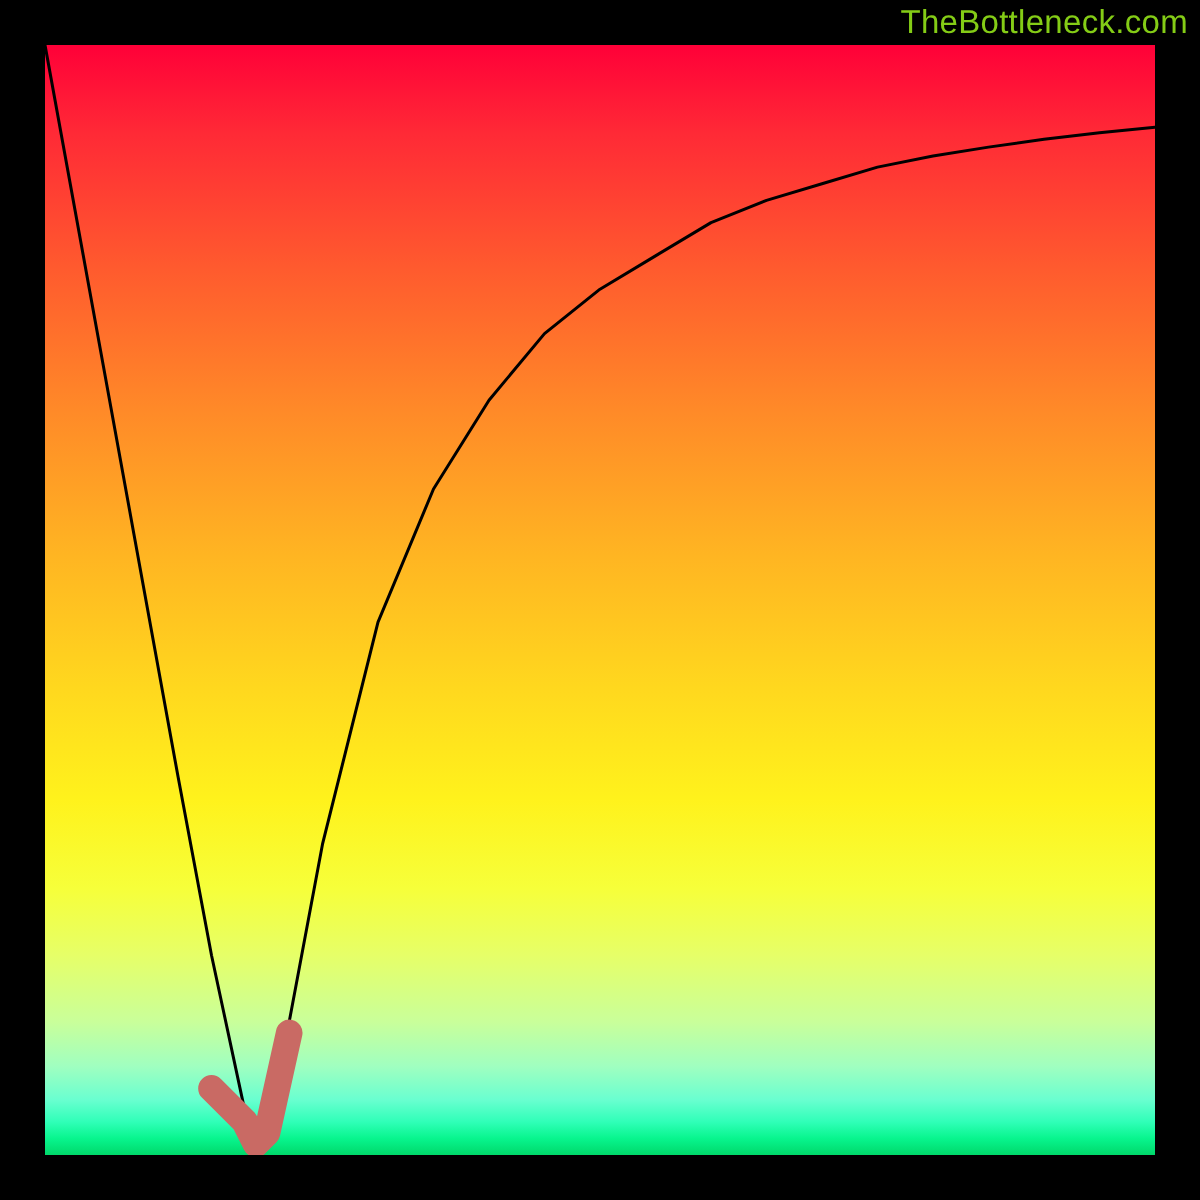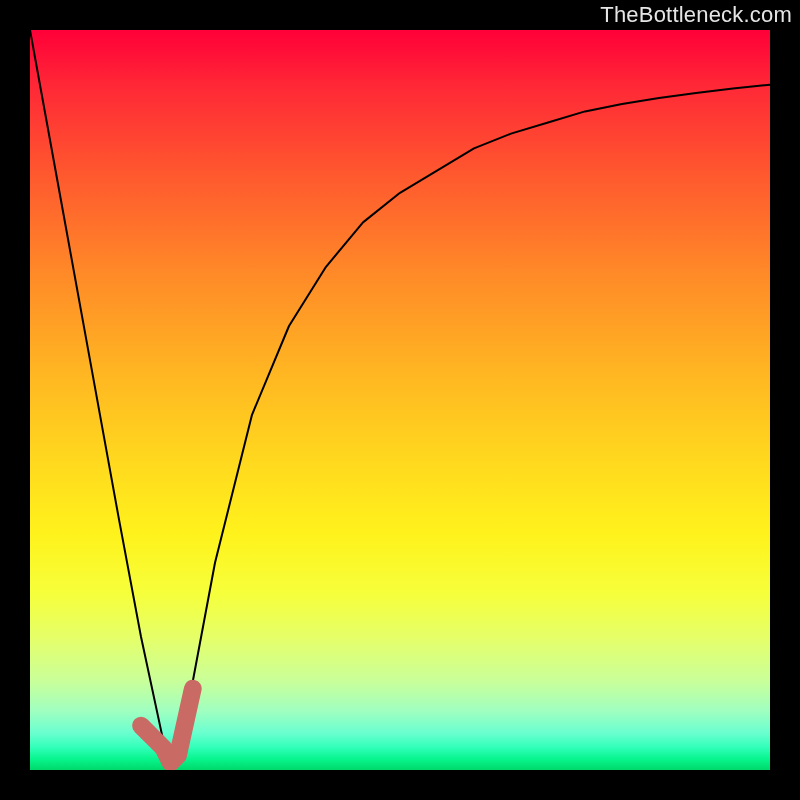--- a/index.html
+++ b/index.html
@@ -48,21 +48,21 @@
     );
   }
   .curve-canvas {
     position: absolute;
     inset: 0;
   }
   .watermark {
     position: absolute;
     top: 2px;
     right: 8px;
-    color: #e5e5e5;
+    color: #84cc16;
     font-size: 22px;
     letter-spacing: 0.2px;
     user-select: none;
   }
 </style>
 </head>
 <body>
 
 <div class="frame">
 

